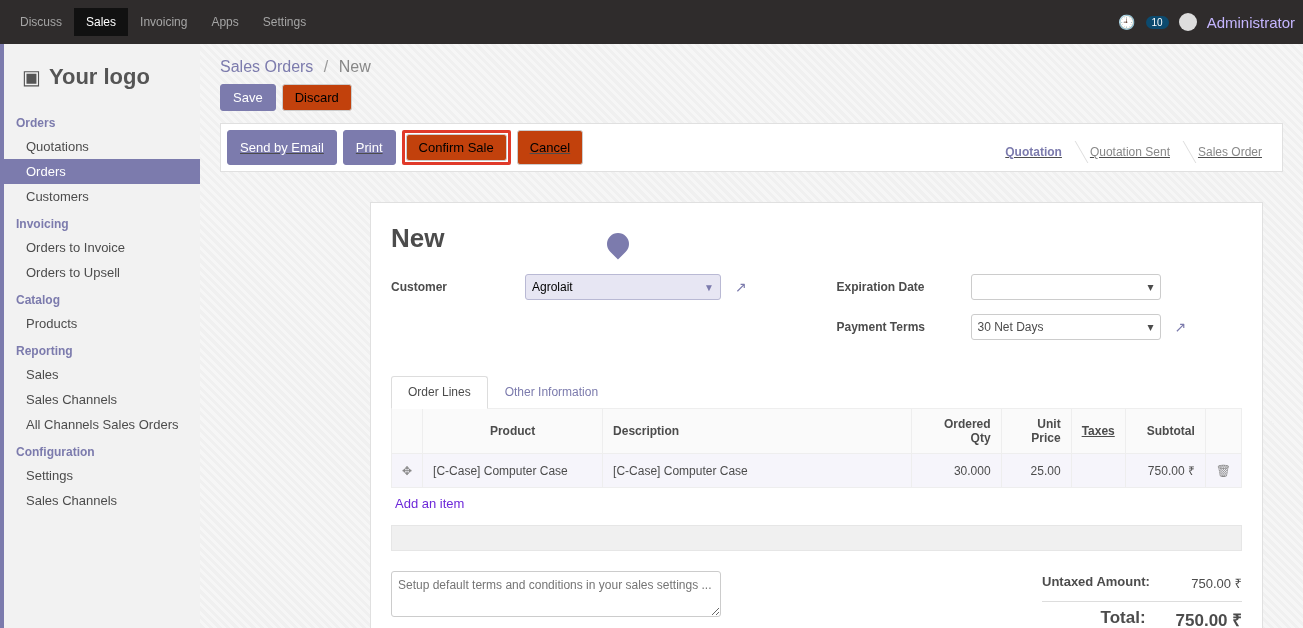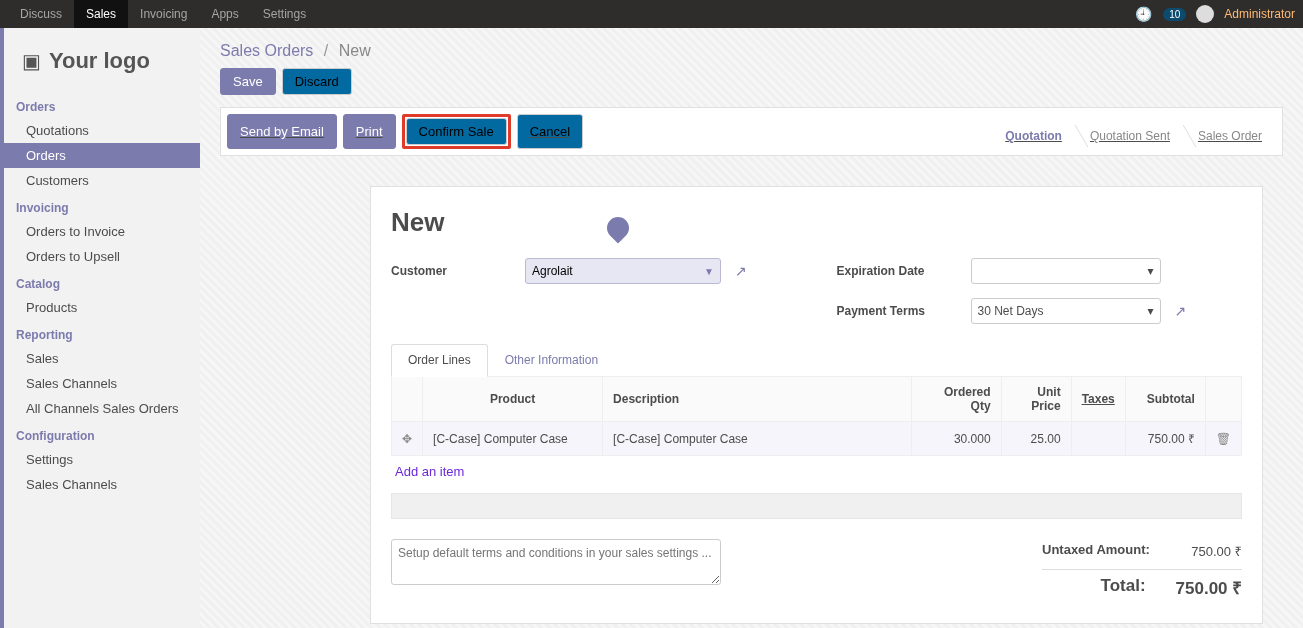--- a/index.html
+++ b/index.html
@@ -1,17 +1,17 @@
 <!DOCTYPE html>
 <html><head>
 <meta charset="utf-8">
 <style>
 * { box-sizing: border-box; margin: 0; padding: 0; font-family: "Helvetica Neue", Arial, sans-serif; }
 body { background: #f5f5f5; font-size: 13px; color: #4c4c4c; width: 1303px; height: 628px; overflow: hidden; position: relative; }
-.topbar { background: #2f2c2c; height: 28px; display: flex; align-items: center; padding: 12px 8px; color: #a5a5a5; }
+.topbar { background: #2f2c2c; height: 44px; display: flex; align-items: center; padding: 12px 8px; color: #a5a5a5; }
 .topbar .menu-item { padding: 0 12px; height: 28px; line-height: 28px; cursor: pointer; font-size: 12px; }
 .topbar .menu-item.active { background: #111; color: #fff; }
 .topbar .right { margin-left: auto; display: flex; align-items: center; gap: 10px; }
 .topbar .badge { background: #0c4a6e; color: #fff; font-size: 10px; padding: 1px 6px; border-radius: 8px; }
 .topbar .avatar { width: 18px; height: 18px; border-radius: 50%; background: #ddd; }
 .topbar .icon-clock { font-size: 14px; color: #a5a5a5; }
 .layout { display: flex; height: calc(628px - 28px); }
 .sidebar { width: 200px; background: #f2f2f2; padding-top: 10px; border-left: 4px solid #7c7bad; }
 .logo-box { padding: 10px 18px 18px; display: flex; align-items: center; gap: 8px; }
 .logo-icon { font-size: 20px; color: #555; }
@@ -19,33 +19,33 @@
 .section-head { color: #7c7bad; font-weight: bold; padding: 8px 12px 4px; font-size: 12px; }
 .side-item { padding: 5px 12px 5px 22px; cursor: pointer; font-size: 13px; color: #4c4c4c; }
 .side-item.active { background: #7c7bad; color: #fff; }
 .main { flex: 1; background: #f9f9f9; position: relative; overflow: hidden; }
 .hatched { position: absolute; inset: 0; background: repeating-linear-gradient(45deg, #f0f0f0 0 3px, #f6f6f6 3px 6px); }
 .content { position: relative; padding: 14px 20px; }
 .breadcrumb { font-size: 16px; color: #7c7bad; margin-bottom: 8px; font-weight: 500;}
 .breadcrumb .sep { margin: 0 6px; color: #999; }
 .breadcrumb .current { color: #888; }
 .row-buttons { margin-bottom: 12px; display: flex; gap: 6px; }
-.btn { border: 1px solid #ccc; background: #0369a1; padding: 5px 12px; border-radius: 3px; cursor: pointer; font-size: 13px; display: inline-flex; align-items: center; }
+.btn { border: 1px solid #ccc; background: #c2410c; padding: 5px 12px; border-radius: 3px; cursor: pointer; font-size: 13px; display: inline-flex; align-items: center; }
 .btn.primary { background: #7c7bad; color: #fff; border-color: #7c7bad; }
 .statusbar { background: #fff; border: 1px solid #e0e0e0; padding: 6px 6px; display: flex; align-items: flex-end; position: relative; text-decoration: underline; }
 .statusbar .actions { display: flex; gap: 6px; }
 .statusbar .highlight-red { border: 3px solid #e03a2a; padding: 1px; border-radius: 2px; }
 .stages { margin-left: auto; display: flex; align-items: center; font-size: 12px; }
 .stage { padding: 6px 14px; color: #888; position: relative; }
 .stage.active { color: #7c7bad; font-weight: bold; }
 .stage:not(:last-child)::after { content: ""; position: absolute; right: -6px; top: 2px; bottom: 2px; width: 12px; border-right: 1px solid #ddd; transform: skewX(30deg); }
 .sheet { background: #fff; border: 1px solid #e0e0e0; margin: 30px 20px 0 150px; padding: 20px 20px 24px 20px; position: relative; }
 .sheet h1 { font-size: 26px; font-weight: bold; margin-bottom: 20px; }
 .pin { position: absolute; top: 30px; left: 236px; width: 22px; height: 22px; background: #7c7bad; border-radius: 50% 50% 50% 0; transform: rotate(-45deg); }
-.form-row { display: flex; gap: 40px; margin-bottom: 20px; }
+.form-row { display: flex; gap: 40px; margin-bottom: 36px; }
 .field-group { display: flex; align-items: center; gap: 14px; }
 .field-label { font-weight: bold; font-size: 12px; min-width: 120px; }
 .combo { display: inline-flex; align-items: center; border: 1px solid #b9b9d4; background: #e7e6f3; height: 26px; width: 196px; padding: 0 6px; border-radius: 3px; justify-content: space-between; }
 .combo input { border:none; background:transparent; outline:none; width: 140px; font-size: 12px; }
 .combo .caret { color: #7c7bad; font-size: 10px; }
 .ext-icon { color: #7c7bad; font-size: 14px; cursor: pointer; }
 .select { border: 1px solid #ccc; height: 26px; width: 190px; padding: 0 6px; border-radius: 3px; display: inline-flex; align-items: center; justify-content: space-between; background: #fff; font-size: 12px; }
 .tabs { display: flex; border-bottom: 1px solid #ddd; }
 .tab { padding: 8px 16px; font-size: 12px; color: #7c7bad; cursor: pointer; border: 1px solid transparent; }
 .tab.active { border: 1px solid #ddd; border-bottom: 1px solid #fff; color: #4c4c4c; margin-bottom: -1px; background: #fff; border-radius: 3px 3px 0 0; }
@@ -71,21 +71,21 @@
 <div class="topbar">
   <div class="menu-item">Discuss</div>
   <div class="menu-item active">Sales</div>
   <div class="menu-item">Invoicing</div>
   <div class="menu-item">Apps</div>
   <div class="menu-item">Settings</div>
   <div class="right">
     <span class="icon-clock">🕘</span>
     <span class="badge">10</span>
     <span class="avatar"></span>
-    <span style="color:#fdba74; font-size:12px;">Administrator</span>
+    <span style="color:#c4b5fd; font-size:15px;">Administrator</span>
   </div>
 </div>
 
 <div class="layout">
   <div class="sidebar">
     <div class="logo-box">
       <span class="logo-icon">▣</span>
       <span class="logo-text">Your logo</span>
     </div>
     <div class="section-head">Orders</div>

